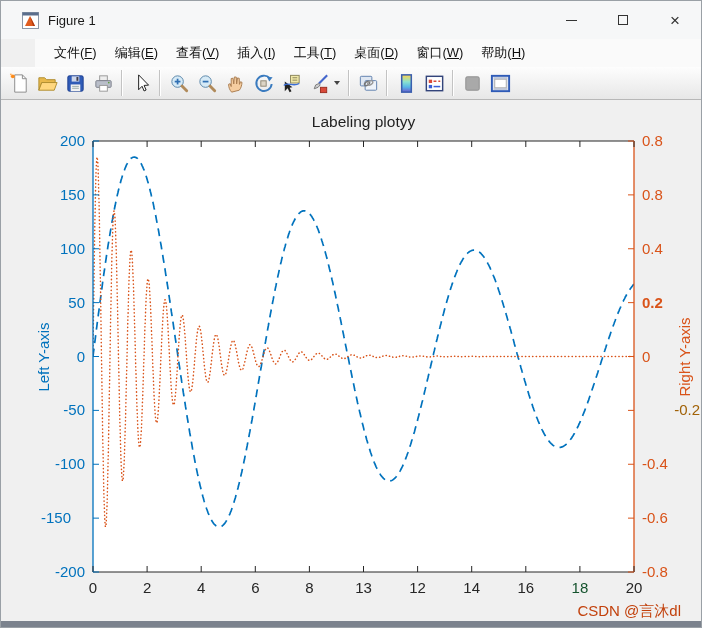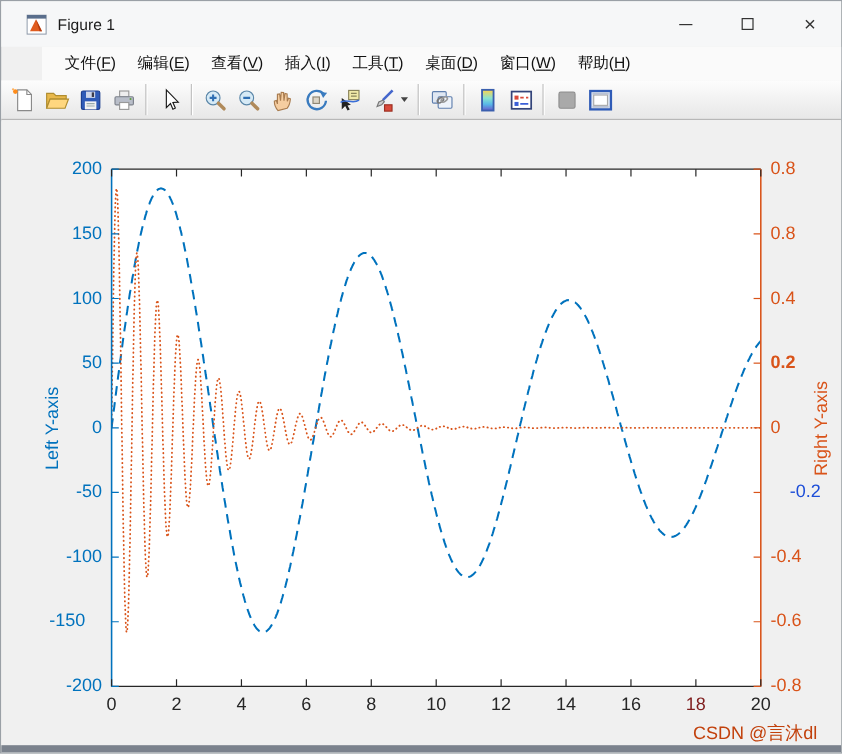--- a/index.html
+++ b/index.html
@@ -270,46 +270,47 @@
     <line x1="633" y1="193.87500000000006" x2="627" y2="193.87500000000006" stroke="#D95319"></line>
     <line x1="633" y1="247.74999999999994" x2="627" y2="247.74999999999994" stroke="#D95319"></line>
     <line x1="633" y1="301.625" x2="627" y2="301.625" stroke="#D95319"></line>
     <line x1="633" y1="355.5" x2="627" y2="355.5" stroke="#D95319"></line>
     <line x1="633" y1="409.375" x2="627" y2="409.375" stroke="#D95319"></line>
     <line x1="633" y1="463.25" x2="627" y2="463.25" stroke="#D95319"></line>
     <line x1="633" y1="517.125" x2="627" y2="517.125" stroke="#D95319"></line>
     <line x1="633" y1="571" x2="627" y2="571" stroke="#D95319"></line>
   </svg>
 <div id="labels-layer" style="position:absolute;left:0;top:0;width:702px;height:628px;pointer-events:none;">
+  <div class="overlay-label" id="plot-title">Labeling plotyy</div>
   <div class="overlay-label" id="left-axis-label" style="color: rgb(0, 114, 189);">Left Y-axis</div>
   <div class="overlay-label" id="right-axis-label" style="color: rgb(217, 83, 25);">Right Y-axis</div>
 <div class="tick-label" style="left: 67px; top: 578px; width: 50px; text-align: center; color: rgb(38, 38, 38);">0</div>
     <div class="tick-label" style="left: 121.1px; top: 578px; width: 50px; text-align: center; color: rgb(38, 38, 38);">2</div>
     <div class="tick-label" style="left: 175.2px; top: 578px; width: 50px; text-align: center; color: rgb(38, 38, 38);">4</div>
     <div class="tick-label" style="left: 229.3px; top: 578px; width: 50px; text-align: center; color: rgb(38, 38, 38);">6</div>
     <div class="tick-label" style="left: 283.4px; top: 578px; width: 50px; text-align: center; color: rgb(38, 38, 38);">8</div>
-    <div class="tick-label" style="left: 337.5px; top: 578px; width: 50px; text-align: center; color: rgb(38, 38, 38);">10</div>
+    <div class="tick-label" style="left: 337.5px; top: 578px; width: 50px; text-align: center; color: rgb(38, 38, 38);">13</div>
     <div class="tick-label" style="left: 391.6px; top: 578px; width: 50px; text-align: center; color: rgb(38, 38, 38);">12</div>
     <div class="tick-label" style="left: 445.7px; top: 578px; width: 50px; text-align: center; color: rgb(38, 38, 38);">14</div>
     <div class="tick-label" style="left: 499.8px; top: 578px; width: 50px; text-align: center; color: rgb(38, 38, 38);">16</div>
-    <div class="tick-label" style="left: 553.9px; top: 578px; width: 50px; text-align: center; color: #7f1d1d;">18</div>
+    <div class="tick-label" style="left: 553.9px; top: 578px; width: 50px; text-align: center; color: #14532d;">18</div>
     <div class="tick-label" style="left: 608px; top: 578px; width: 50px; text-align: center; color: rgb(38, 38, 38);">20</div>
     <div class="tick-label" style="left: 26px; top: 131px; width: 58px; text-align: right; color: rgb(0, 114, 189);">200</div>
     <div class="tick-label" style="left: 26px; top: 184.875px; width: 58px; text-align: right; color: rgb(0, 114, 189);">150</div>
     <div class="tick-label" style="left: 26px; top: 238.75px; width: 58px; text-align: right; color: rgb(0, 114, 189);">100</div>
     <div class="tick-label" style="left: 26px; top: 292.625px; width: 58px; text-align: right; color: rgb(0, 114, 189);">50</div>
     <div class="tick-label" style="left: 26px; top: 346.5px; width: 58px; text-align: right; color: rgb(0, 114, 189);">0</div>
     <div class="tick-label" style="left: 26px; top: 400.375px; width: 58px; text-align: right; color: rgb(0, 114, 189);">-50</div>
     <div class="tick-label" style="left: 26px; top: 454.25px; width: 58px; text-align: right; color: rgb(0, 114, 189);">-100</div>
     <div class="tick-label" style="left: 26px; top: 508.125px; width: 58px; text-align: center; color: rgb(0, 114, 189);">-150</div>
     <div class="tick-label" style="left: 26px; top: 562px; width: 58px; text-align: right; color: rgb(0, 114, 189);">-200</div>
     <div class="tick-label" style="left: 641px; top: 131px; width: 58px; text-align: left; color: rgb(217, 83, 25);">0.8</div>
     <div class="tick-label" style="left: 641px; top: 184.875px; width: 58px; text-align: left; color: rgb(217, 83, 25);">0.8</div>
     <div class="tick-label" style="left: 641px; top: 238.75px; width: 58px; text-align: left; color: rgb(217, 83, 25);">0.4</div>
     <div class="tick-label" style="left: 641px; top: 292.625px; width: 58px; text-align: left; color: rgb(217, 83, 25); font-weight: bold;">0.2</div>
     <div class="tick-label" style="left: 641px; top: 346.5px; width: 58px; text-align: left; color: rgb(217, 83, 25);">0</div>
-    <div class="tick-label" style="left: 641px; top: 400.375px; width: 58px; text-align: center; color: #1d4ed8;">-0.2</div>
+    <div class="tick-label" style="left: 641px; top: 400.375px; width: 58px; text-align: right; color: #a16207;">-0.2</div>
     <div class="tick-label" style="left: 641px; top: 454.25px; width: 58px; text-align: left; color: rgb(217, 83, 25);">-0.4</div>
     <div class="tick-label" style="left: 641px; top: 508.125px; width: 58px; text-align: left; color: rgb(217, 83, 25);">-0.6</div>
     <div class="tick-label" style="left: 641px; top: 562px; width: 58px; text-align: left; color: rgb(217, 83, 25);">-0.8</div>
   </div>
 <div class="watermark">CSDN @言沐dl</div>
 <div class="bottom-strip"></div>
 
 </body></html>

